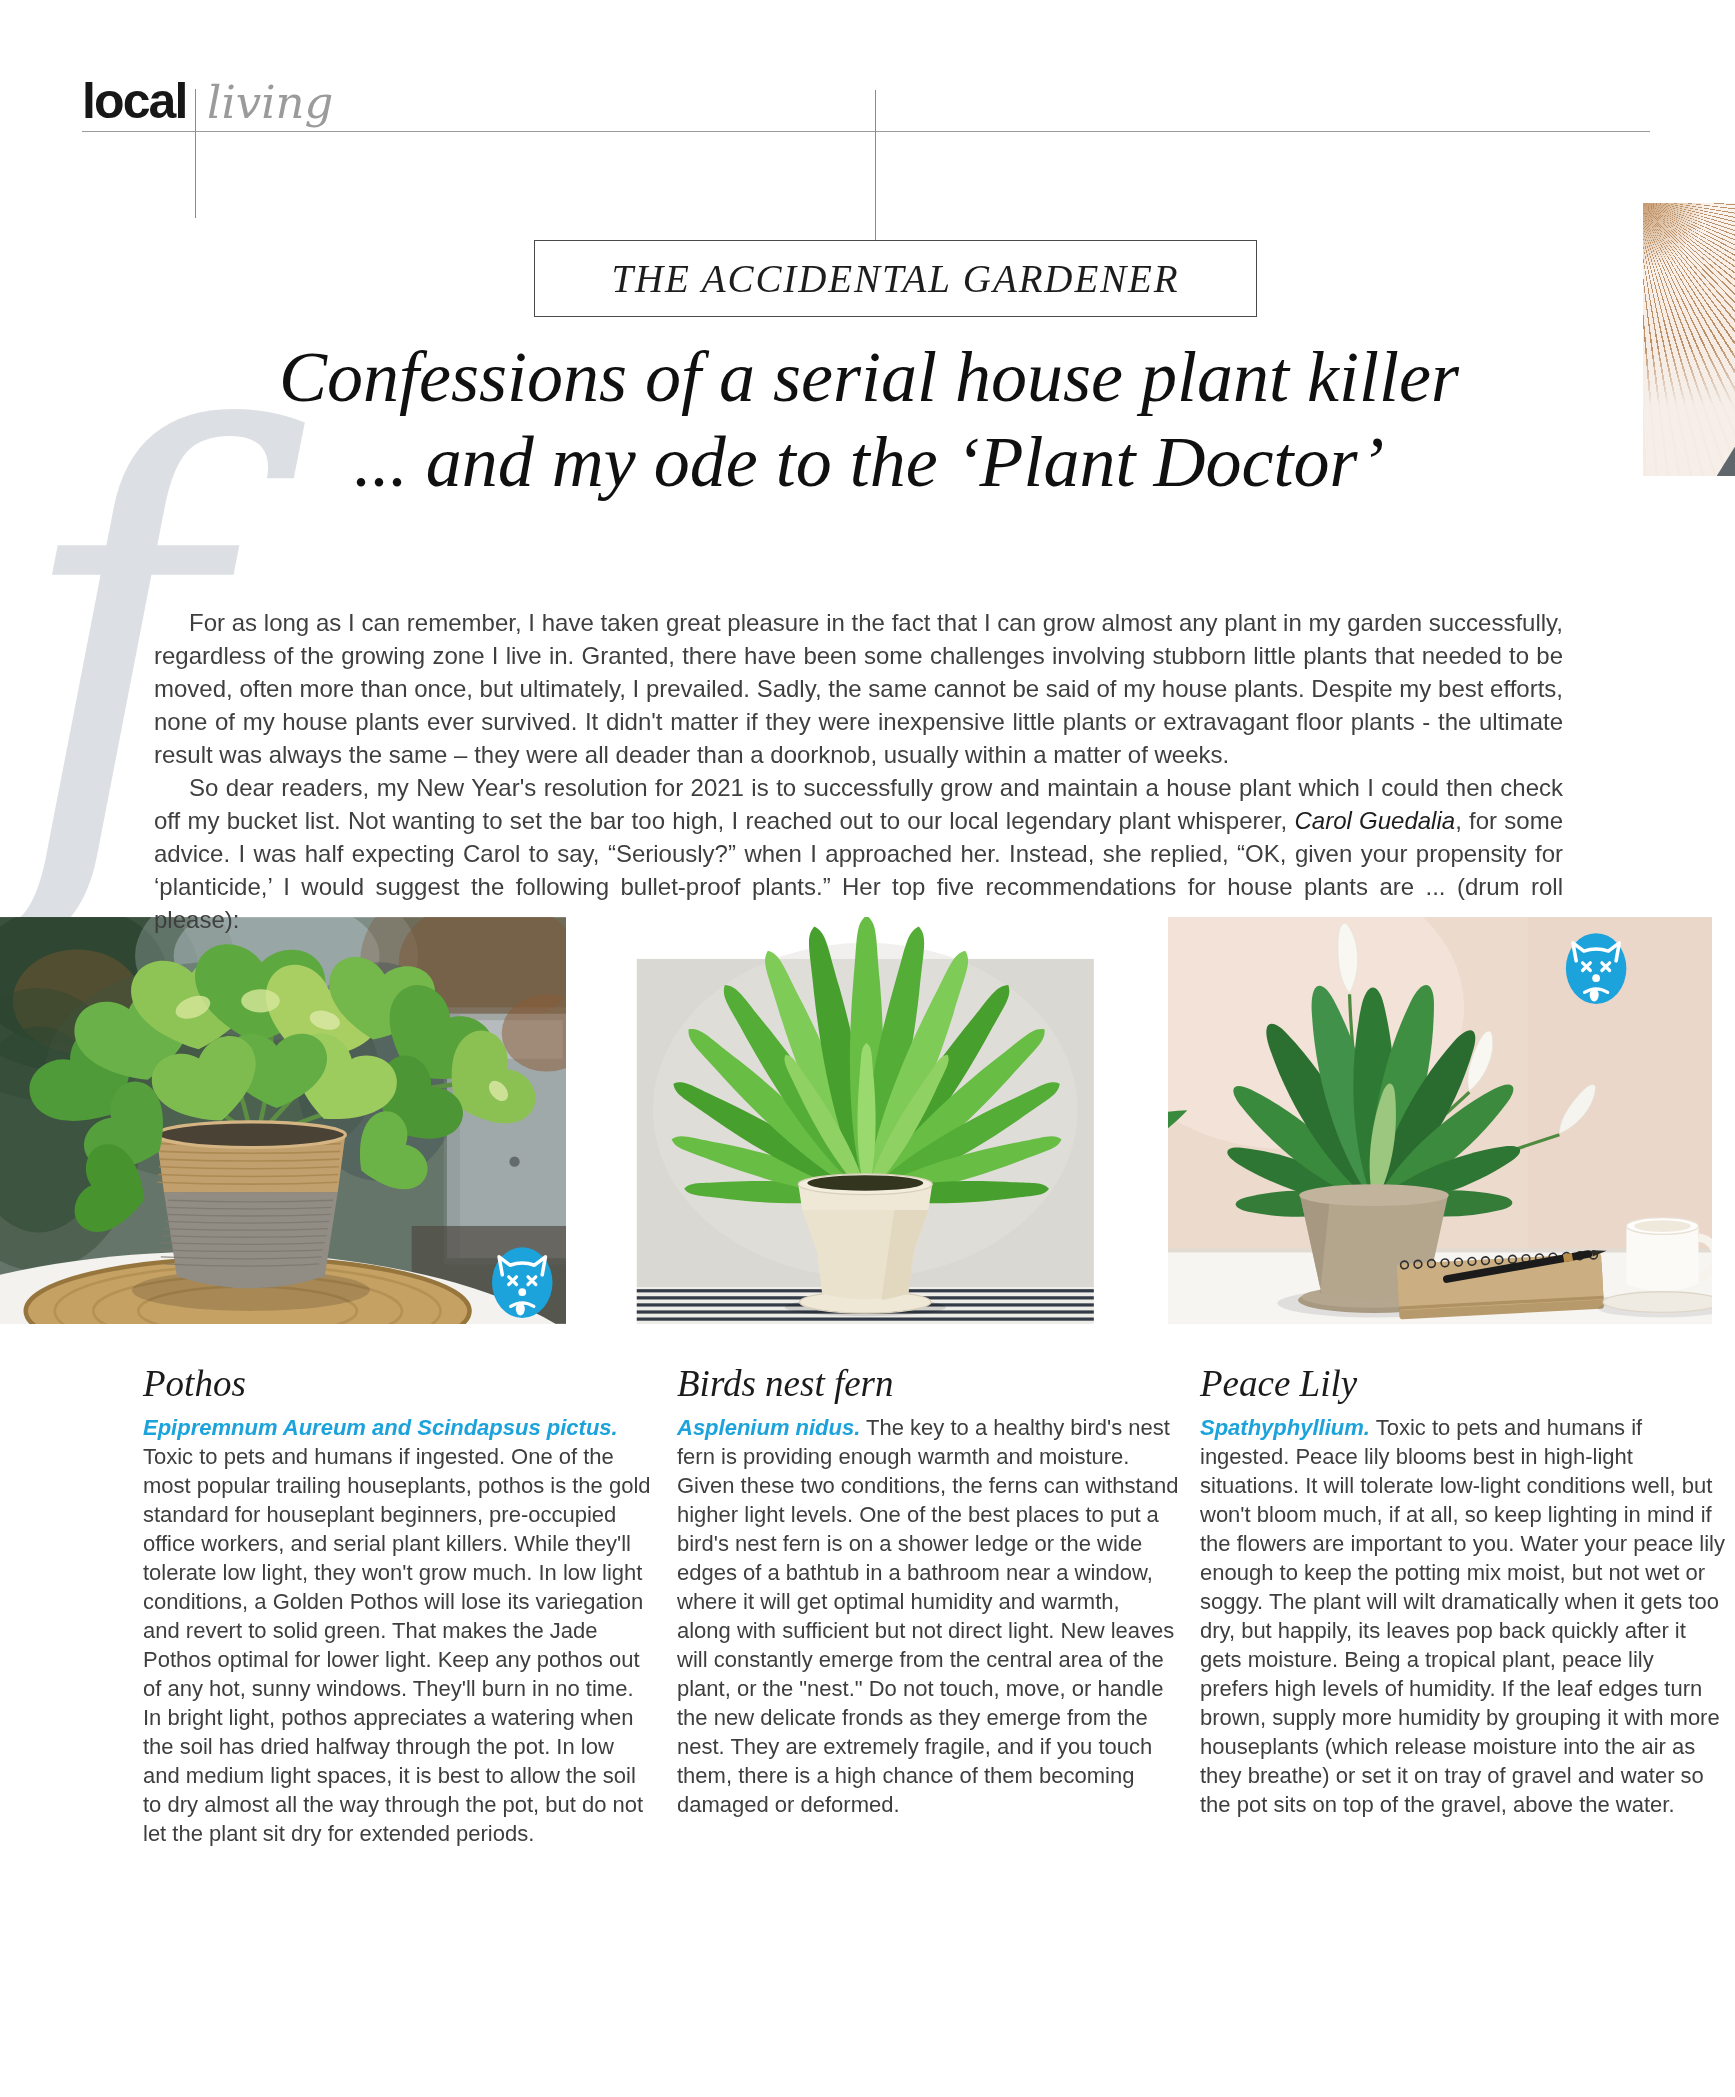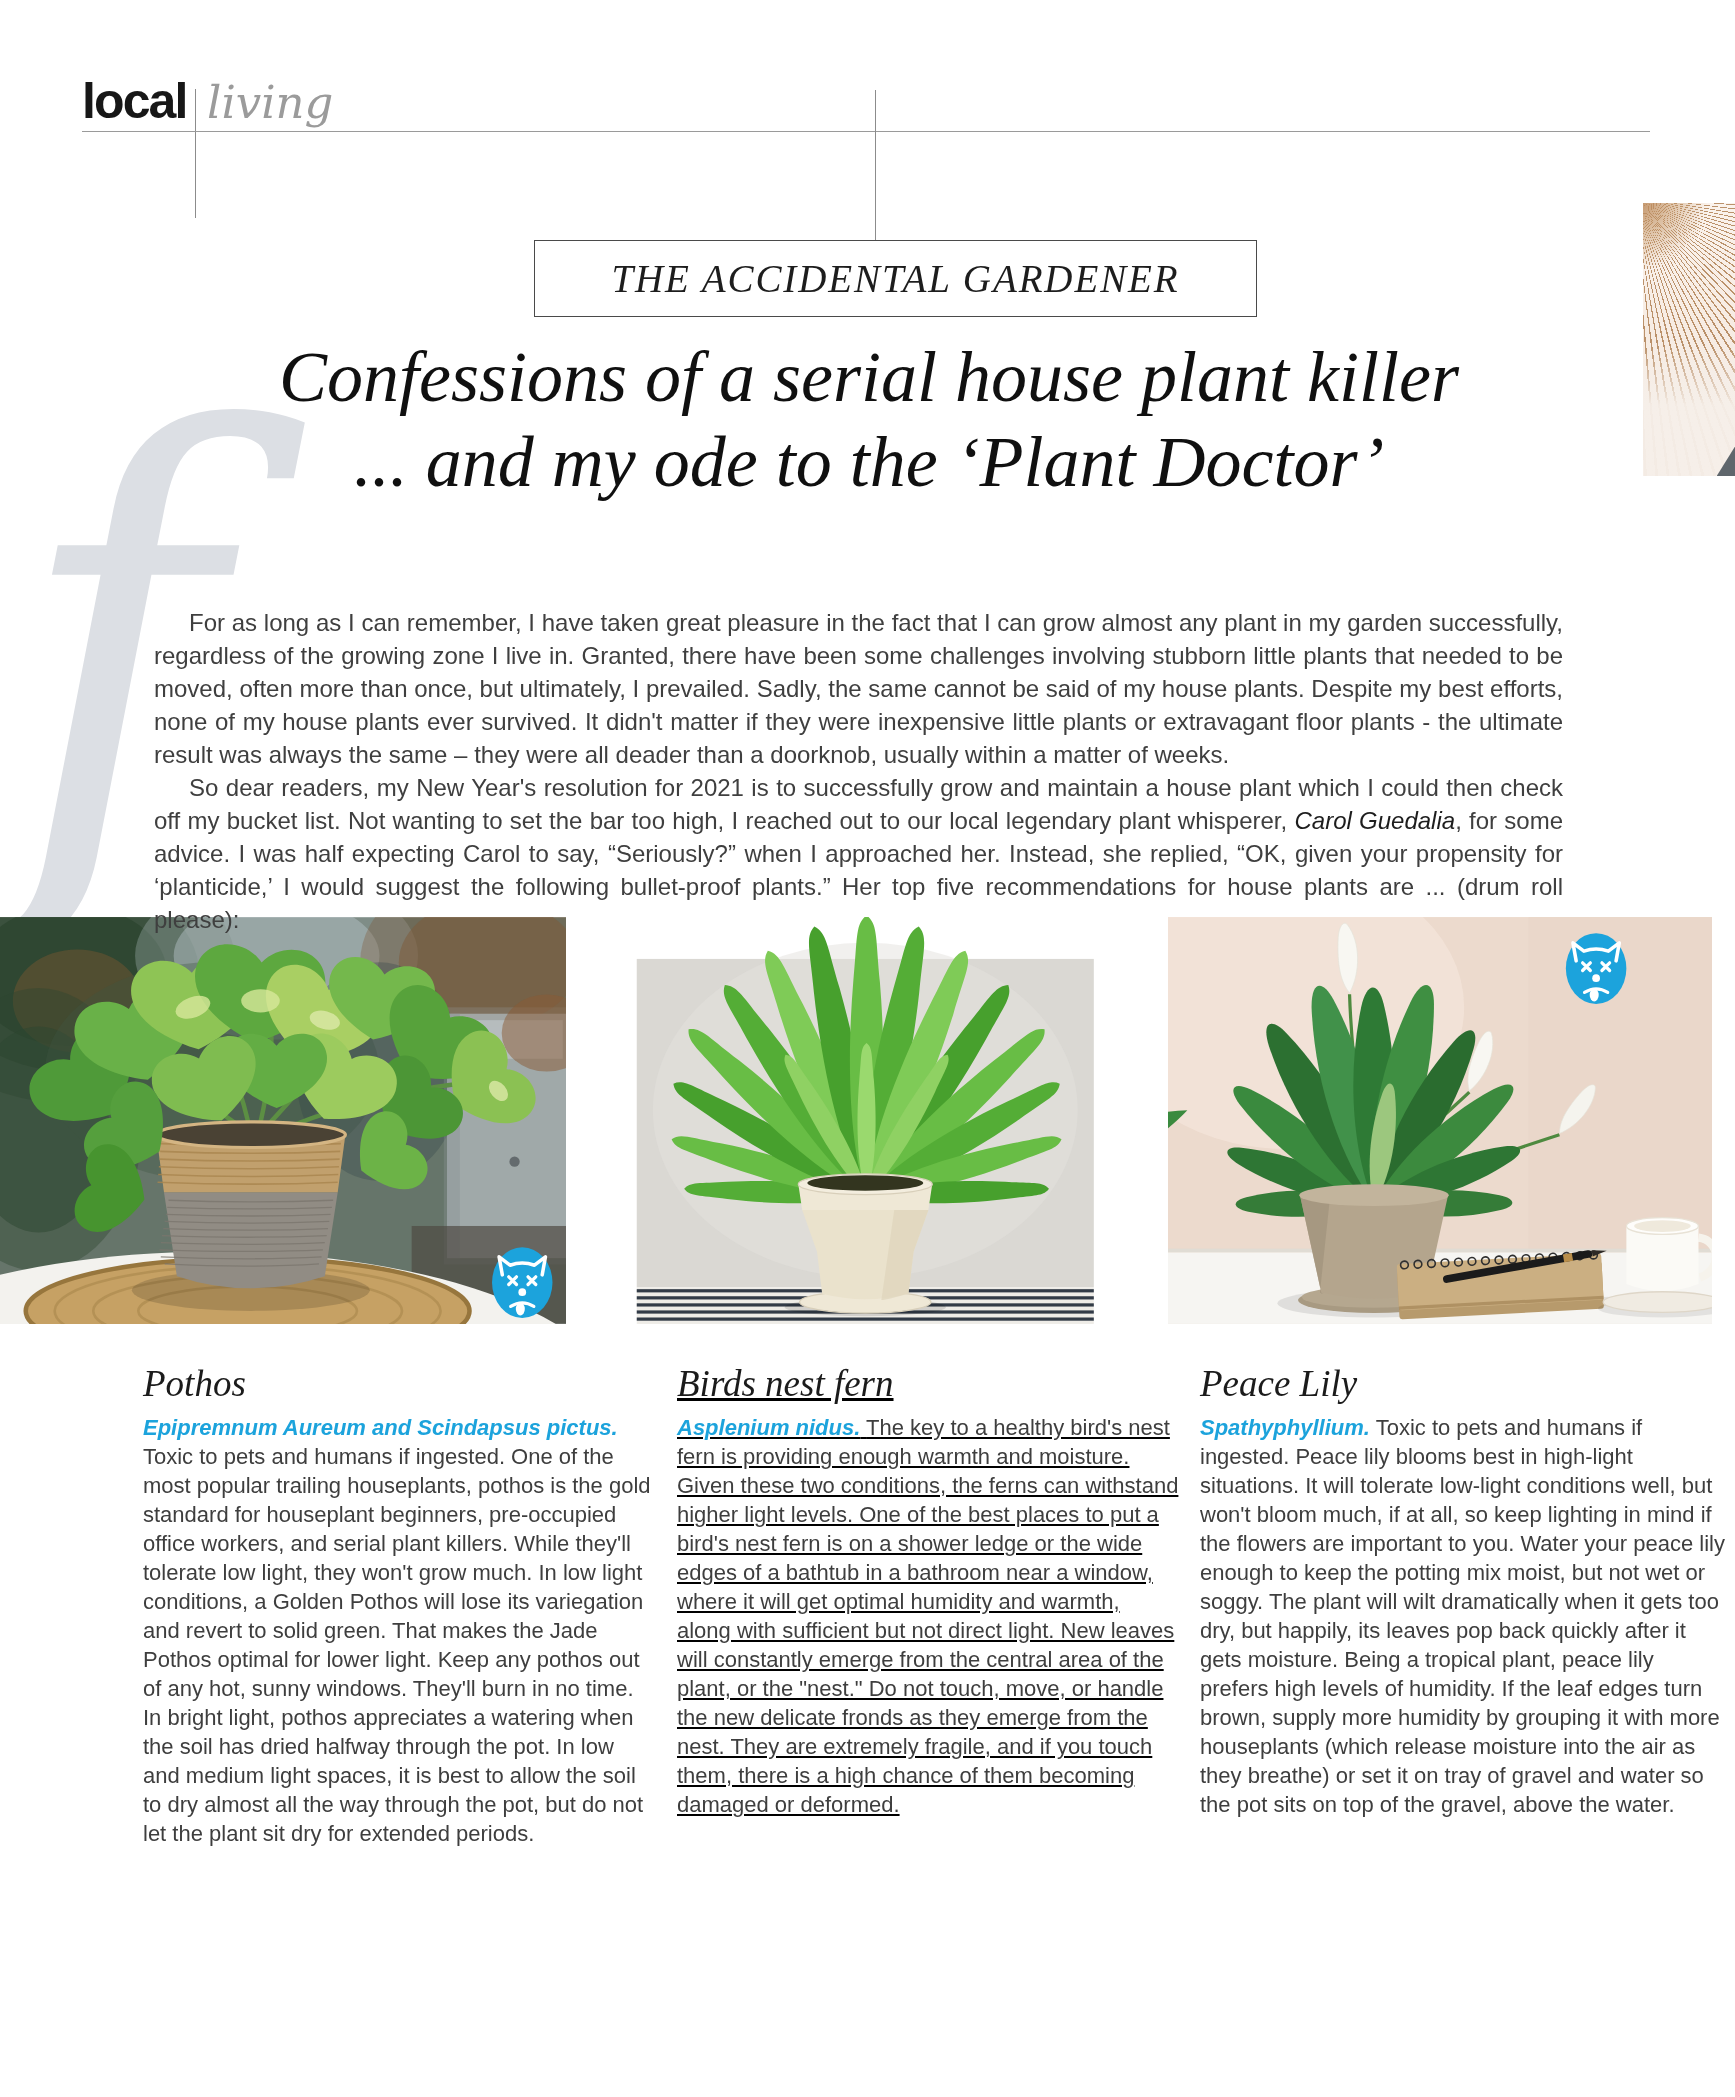--- a/index.html
+++ b/index.html
@@ -324,21 +324,21 @@
     </g>
     <use href="#petface" transform="translate(665,80)"></use>
   </svg>
   </div>
 
   <article class="col" style="left:95px;width:508px;">
     <h2>Pothos</h2>
     <p><strong class="latin">Epipremnum Aureum and Scindapsus pictus.</strong> <span>Toxic to pets and humans if ingested. One of the most popular trailing houseplants, pothos is the gold standard for houseplant beginners, pre-occupied office workers, and serial plant killers. While they'll tolerate low light, they won't grow much. In low light conditions, a Golden Pothos will lose its variegation and revert to solid green. That makes the Jade Pothos optimal for lower light. Keep any pothos out of any hot, sunny windows. They'll burn in no time. In bright light, pothos appreciates a watering when the soil has dried halfway through the pot. In low and medium light spaces, it is best to allow the soil to dry almost all the way through the pot, but do not let the plant sit dry for extended periods.</span></p>
   </article>
 
-  <article class="col" style="left:629px;width:502px;text-decoration:underline;">
+  <article class="col" style="left:629px;width:502px;">
     <h2>Birds nest fern</h2>
     <p><strong class="latin">Asplenium nidus.</strong> <span>The key to a healthy bird's nest fern is providing enough warmth and moisture. Given these two conditions, the ferns can withstand higher light levels. One of the best places to put a bird's nest fern is on a shower ledge or the wide edges of a bathtub in a bathroom near a window, where it will get optimal humidity and warmth, along with sufficient but not direct light. New leaves will constantly emerge from the central area of the plant, or the "nest." Do not touch, move, or handle the new delicate fronds as they emerge from the nest. They are extremely fragile, and if you touch them, there is a high chance of them becoming damaged or deformed.</span></p>
   </article>
 
   <article class="col" style="left:1152px;width:528px;">
     <h2>Peace Lily</h2>
     <p><strong class="latin">Spathyphyllium.</strong> <span>Toxic to pets and humans if ingested. Peace lily blooms best in high-light situations. It will tolerate low-light conditions well, but won't bloom much, if at all, so keep lighting in mind if the flowers are important to you. Water your peace lily enough to keep the potting mix moist, but not wet or soggy. The plant will wilt dramatically when it gets too dry, but happily, its leaves pop back quickly after it gets moisture. Being a tropical plant, peace lily prefers high levels of humidity. If the leaf edges turn brown, supply more humidity by grouping it with more houseplants (which release moisture into the air as they breathe) or set it on tray of gravel and water so the pot sits on top of the gravel, above the water.</span></p>
   </article>
 
   <div class="footer-rule"></div>

